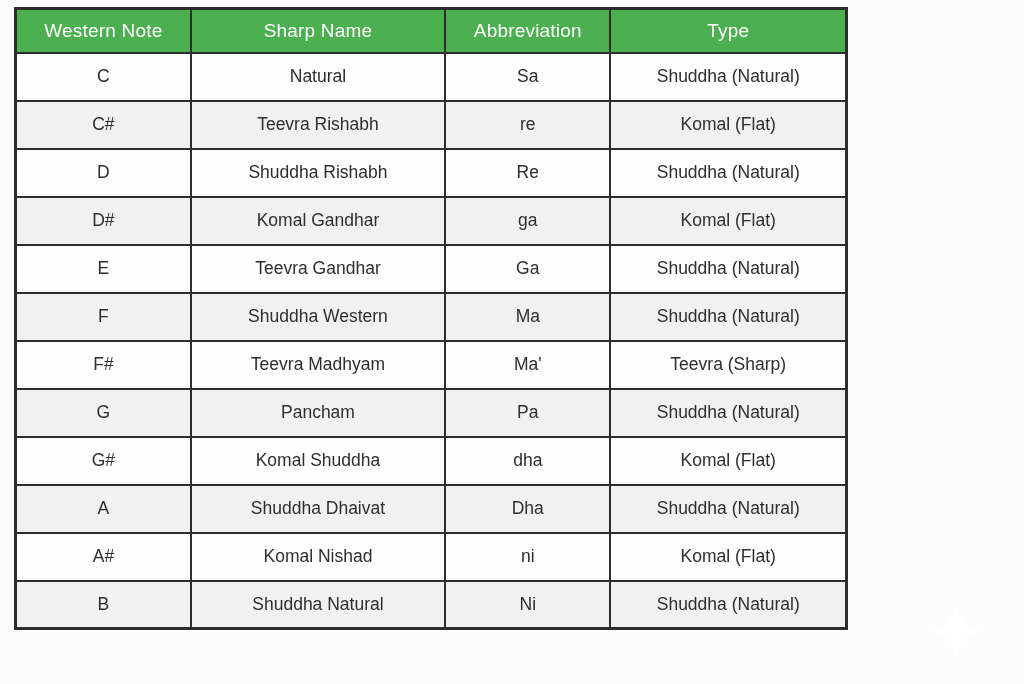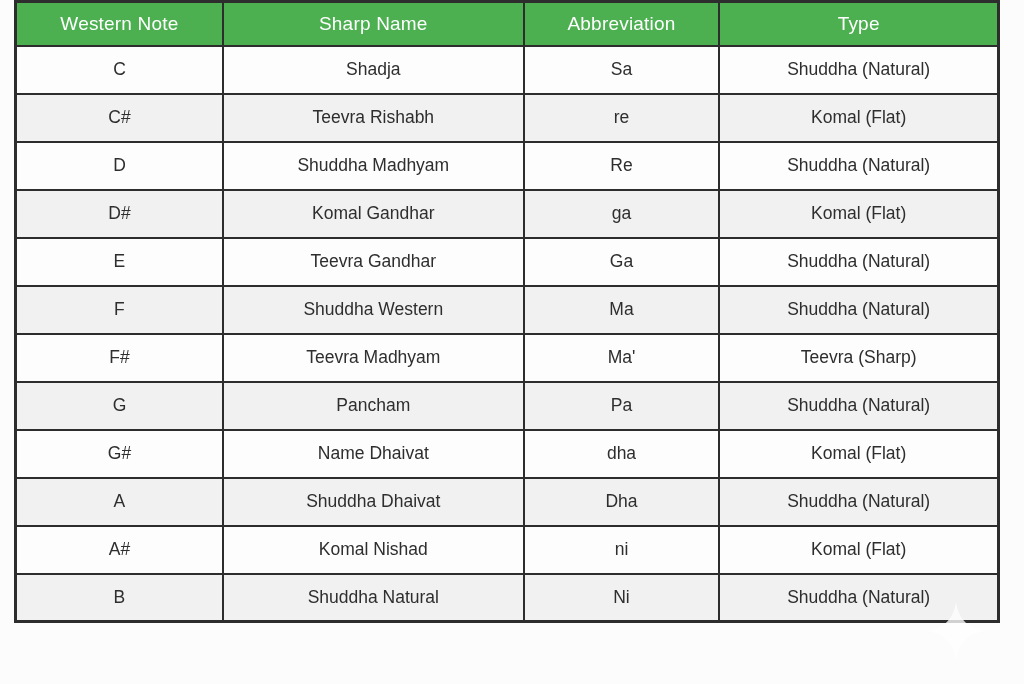--- a/index.html
+++ b/index.html
@@ -21,22 +21,22 @@
   .page {
     position: relative;
     width: 1024px;
     height: 684px;
     background: var(--page-bg);
     overflow: hidden;
   }
   table.notes-table {
     position: absolute;
     left: 14px;
-    top: 0;
-    width: 986px;
+    top: 7px;
+    width: 834px;
     border-collapse: collapse;
     table-layout: fixed;
     border: 3px solid var(--border-color);
   }
   table.notes-table th,
   table.notes-table td {
     border: 2px solid var(--border-color);
     text-align: center;
     vertical-align: middle;
     padding: 0 6px;
@@ -90,33 +90,33 @@
       <tr>
         <th>Western Note</th>
         <th>Sharp Name</th>
         <th>Abbreviation</th>
         <th>Type</th>
       </tr>
     </thead>
     <tbody id="table-body">
         <tr>
     <td>C</td>
-    <td>Shadja</td>
+    <td>Natural</td>
     <td>Sa</td>
     <td>Shuddha (Natural)</td>
   </tr>
         <tr class="alt">
     <td>C#</td>
     <td>Teevra Rishabh</td>
     <td>re</td>
     <td>Komal (Flat)</td>
   </tr>
         <tr>
     <td>D</td>
-    <td>Shuddha Madhyam</td>
+    <td>Shuddha Rishabh</td>
     <td>Re</td>
     <td>Shuddha (Natural)</td>
   </tr>
         <tr class="alt">
     <td>D#</td>
     <td>Komal Gandhar</td>
     <td>ga</td>
     <td>Komal (Flat)</td>
   </tr>
         <tr>
@@ -138,21 +138,21 @@
     <td>Teevra (Sharp)</td>
   </tr>
         <tr class="alt">
     <td>G</td>
     <td>Pancham</td>
     <td>Pa</td>
     <td>Shuddha (Natural)</td>
   </tr>
         <tr>
     <td>G#</td>
-    <td>Name Dhaivat</td>
+    <td>Komal Shuddha</td>
     <td>dha</td>
     <td>Komal (Flat)</td>
   </tr>
         <tr class="alt">
     <td>A</td>
     <td>Shuddha Dhaivat</td>
     <td>Dha</td>
     <td>Shuddha (Natural)</td>
   </tr>
         <tr>

